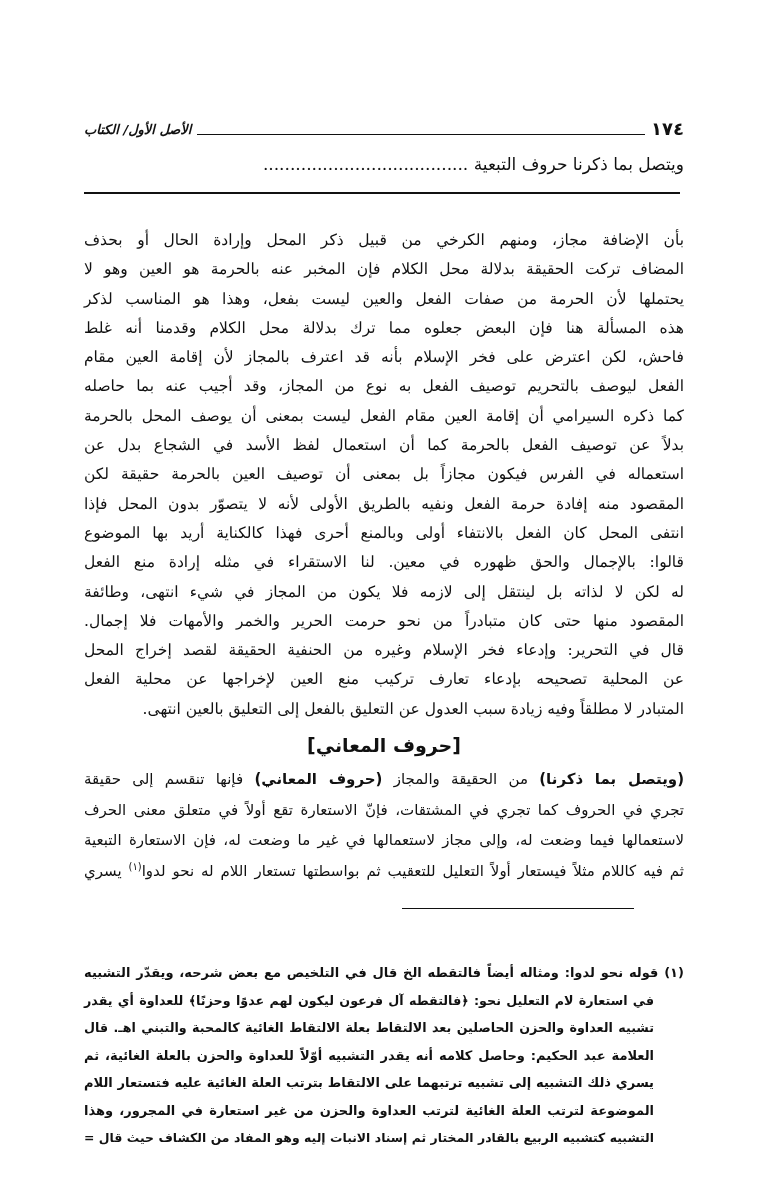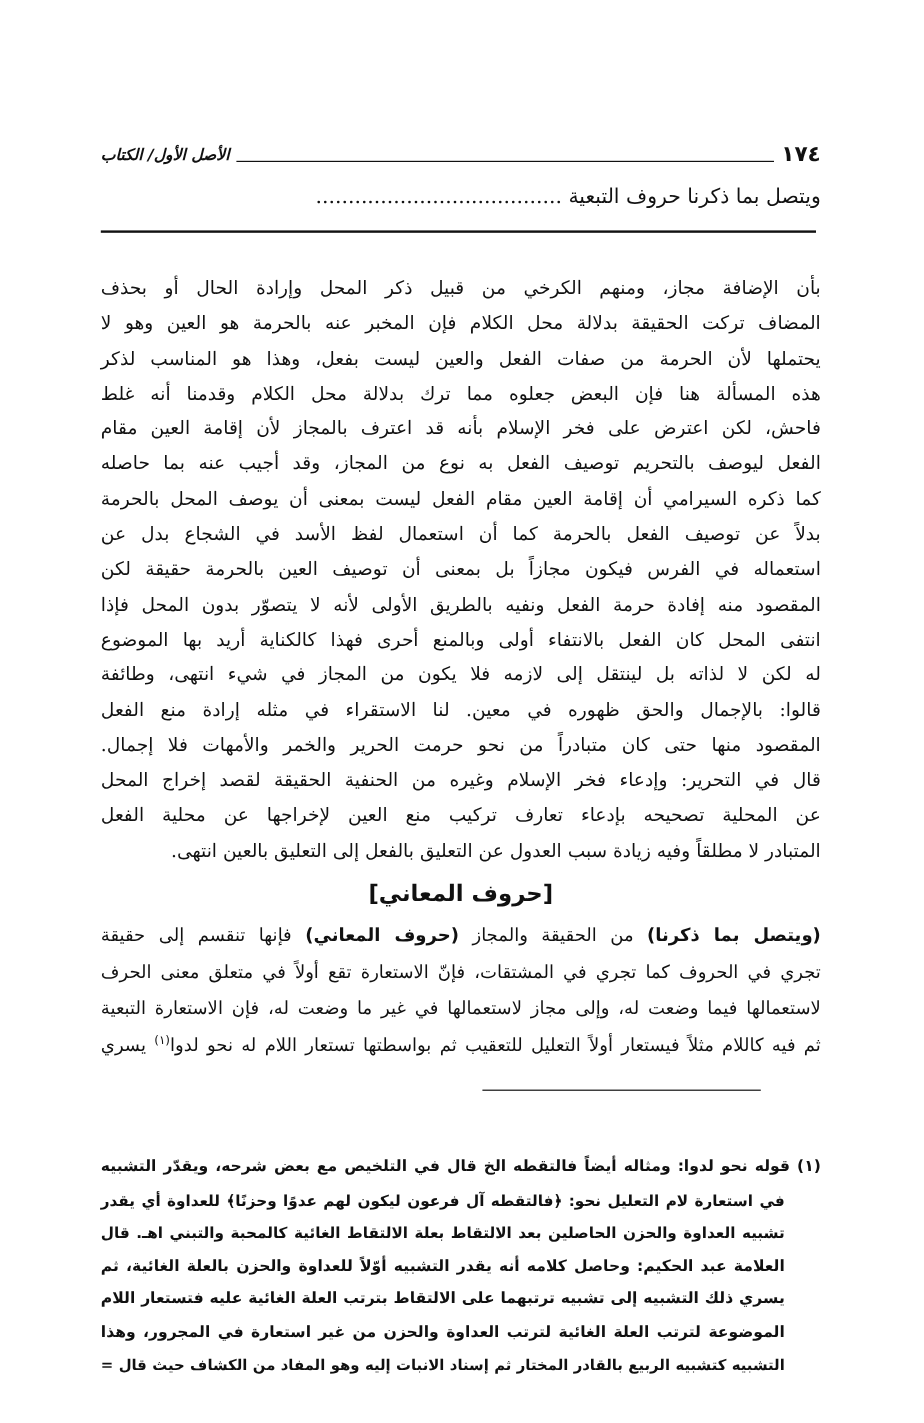--- a/index.html
+++ b/index.html
@@ -161,22 +161,22 @@
     <span class="line">المضاف تركت الحقيقة بدلالة محل الكلام فإن المخبر عنه بالحرمة هو العين وهو لا</span>
     <span class="line">يحتملها لأن الحرمة من صفات الفعل والعين ليست بفعل، وهذا هو المناسب لذكر</span>
     <span class="line">هذه المسألة هنا فإن البعض جعلوه مما ترك بدلالة محل الكلام وقدمنا أنه غلط</span>
     <span class="line">فاحش، لكن اعترض على فخر الإسلام بأنه قد اعترف بالمجاز لأن إقامة العين مقام</span>
     <span class="line">الفعل ليوصف بالتحريم توصيف الفعل به نوع من المجاز، وقد أجيب عنه بما حاصله</span>
     <span class="line">كما ذكره السيرامي أن إقامة العين مقام الفعل ليست بمعنى أن يوصف المحل بالحرمة</span>
     <span class="line">بدلاً عن توصيف الفعل بالحرمة كما أن استعمال لفظ الأسد في الشجاع بدل عن</span>
     <span class="line">استعماله في الفرس فيكون مجازاً بل بمعنى أن توصيف العين بالحرمة حقيقة لكن</span>
     <span class="line">المقصود منه إفادة حرمة الفعل ونفيه بالطريق الأولى لأنه لا يتصوّر بدون المحل فإذا</span>
     <span class="line">انتفى المحل كان الفعل بالانتفاء أولى وبالمنع أحرى فهذا كالكناية أريد بها الموضوع</span>
+    <span class="line">قالوا: بالإجمال والحق ظهوره في معين. لنا الاستقراء في مثله إرادة منع الفعل</span>
     <span class="line">له لكن لا لذاته بل لينتقل إلى لازمه فلا يكون من المجاز في شيء انتهى، وطائفة</span>
-    <span class="line">قالوا: بالإجمال والحق ظهوره في معين. لنا الاستقراء في مثله إرادة منع الفعل</span>
     <span class="line">المقصود منها حتى كان متبادراً من نحو حرمت الحرير والخمر والأمهات فلا إجمال.</span>
     <span class="line">قال في التحرير: وإدعاء فخر الإسلام وغيره من الحنفية الحقيقة لقصد إخراج المحل</span>
     <span class="line">عن المحلية تصحيحه بإدعاء تعارف تركيب منع العين لإخراجها عن محلية الفعل</span>
     <span class="line last">المتبادر لا مطلقاً وفيه زيادة سبب العدول عن التعليق بالفعل إلى التعليق بالعين انتهى.</span>
   </div>
 
   <div class="section-heading">[حروف المعاني]</div>
 
   <div class="commentary">
     <span class="line"><span class="bold">(ويتصل بما ذكرنا)</span><span> من الحقيقة والمجاز </span><span class="bold">(حروف المعاني)</span><span> فإنها تنقسم إلى حقيقة</span></span>

